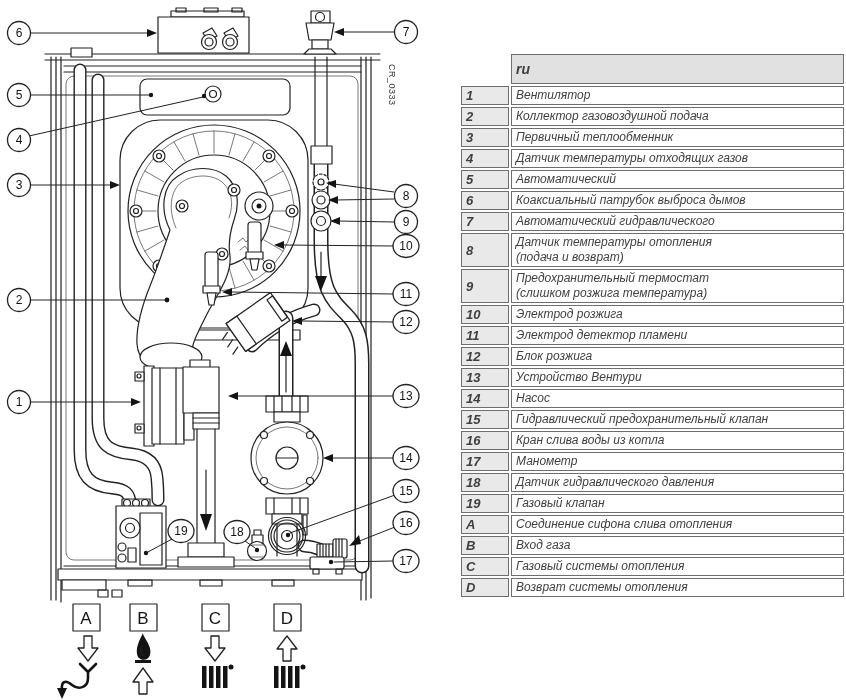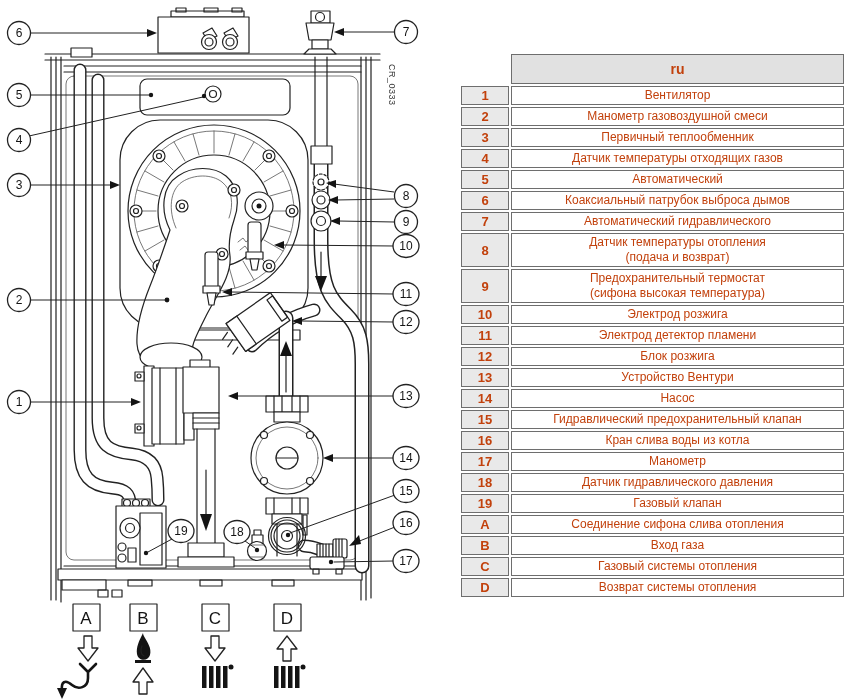--- a/index.html
+++ b/index.html
@@ -22,21 +22,21 @@
   svg .callout{fill:#fff;stroke:#222;stroke-width:1.3;}
   svg text{font-family:"Liberation Sans",sans-serif;fill:#141414;stroke:none;}
   svg .cnum{font-size:12px;text-anchor:middle;}
   svg .lletter{font-size:17px;text-anchor:middle;}
   svg .code{font-size:9px;fill:#3a3a3a;letter-spacing:.5px;}
   svg .sym{stroke-width:1.3;}
   svg .hose{stroke:#141414;stroke-width:2.6;fill:none;}
 
   
   .legend-table{position:absolute;left:459px;top:52px;border-collapse:separate;border-spacing:2px;}
-  .legend-table td{border:1px solid #6e6e6e;text-align:center;vertical-align:middle;padding:0 4px;color:#c2410c;}
+  .legend-table td{border:1px solid #6e6e6e;text-align:left;vertical-align:middle;padding:0 4px;color:#404040;font-style:italic;}
   .legend-table td.num{width:38px;min-width:38px;background:#e9e9e9;font-weight:bold;font-size:13px;height:17px;}
   .legend-table td.desc{width:334px;background:#fff;font-size:12px;height:17px;}
   .legend-table tr.tall td{height:32px;}
   .legend-table td.desc{white-space:pre-line;line-height:1.22;margin-left:24px;}
   .legend-table td.hdr{background:#e1e1e1;font-weight:bold;font-size:14px;height:28px;}
   .legend-table td.ghost{border:none;background:transparent;}
 </style>
 </head>
 <body>
 
@@ -450,21 +450,21 @@
         <tr>
       <td class="ghost"></td>
       <td class="hdr">ru</td>
     </tr>
     <tr>
           <td class="num">1</td>
           <td class="desc">Вентилятор</td>
         </tr>
     <tr>
           <td class="num">2</td>
-          <td class="desc">Манометр газовоздушной смеси</td>
+          <td class="desc">Коллектор газовоздушной подача</td>
         </tr>
     <tr>
           <td class="num">3</td>
           <td class="desc">Первичный теплообменник</td>
         </tr>
     <tr>
           <td class="num">4</td>
           <td class="desc">Датчик температуры отходящих газов</td>
         </tr>
     <tr>
@@ -480,21 +480,21 @@
           <td class="desc">Автоматический гидравлического</td>
         </tr>
     <tr class="tall">
           <td class="num">8</td>
           <td class="desc">Датчик температуры отопления
 (подача и возврат)</td>
         </tr>
     <tr class="tall">
           <td class="num">9</td>
           <td class="desc">Предохранительный термостат
-(сифона высокая температура)</td>
+(слишком розжига температура)</td>
         </tr>
     <tr>
           <td class="num">10</td>
           <td class="desc">Электрод розжига</td>
         </tr>
     <tr>
           <td class="num">11</td>
           <td class="desc">Электрод детектор пламени</td>
         </tr>
     <tr>

